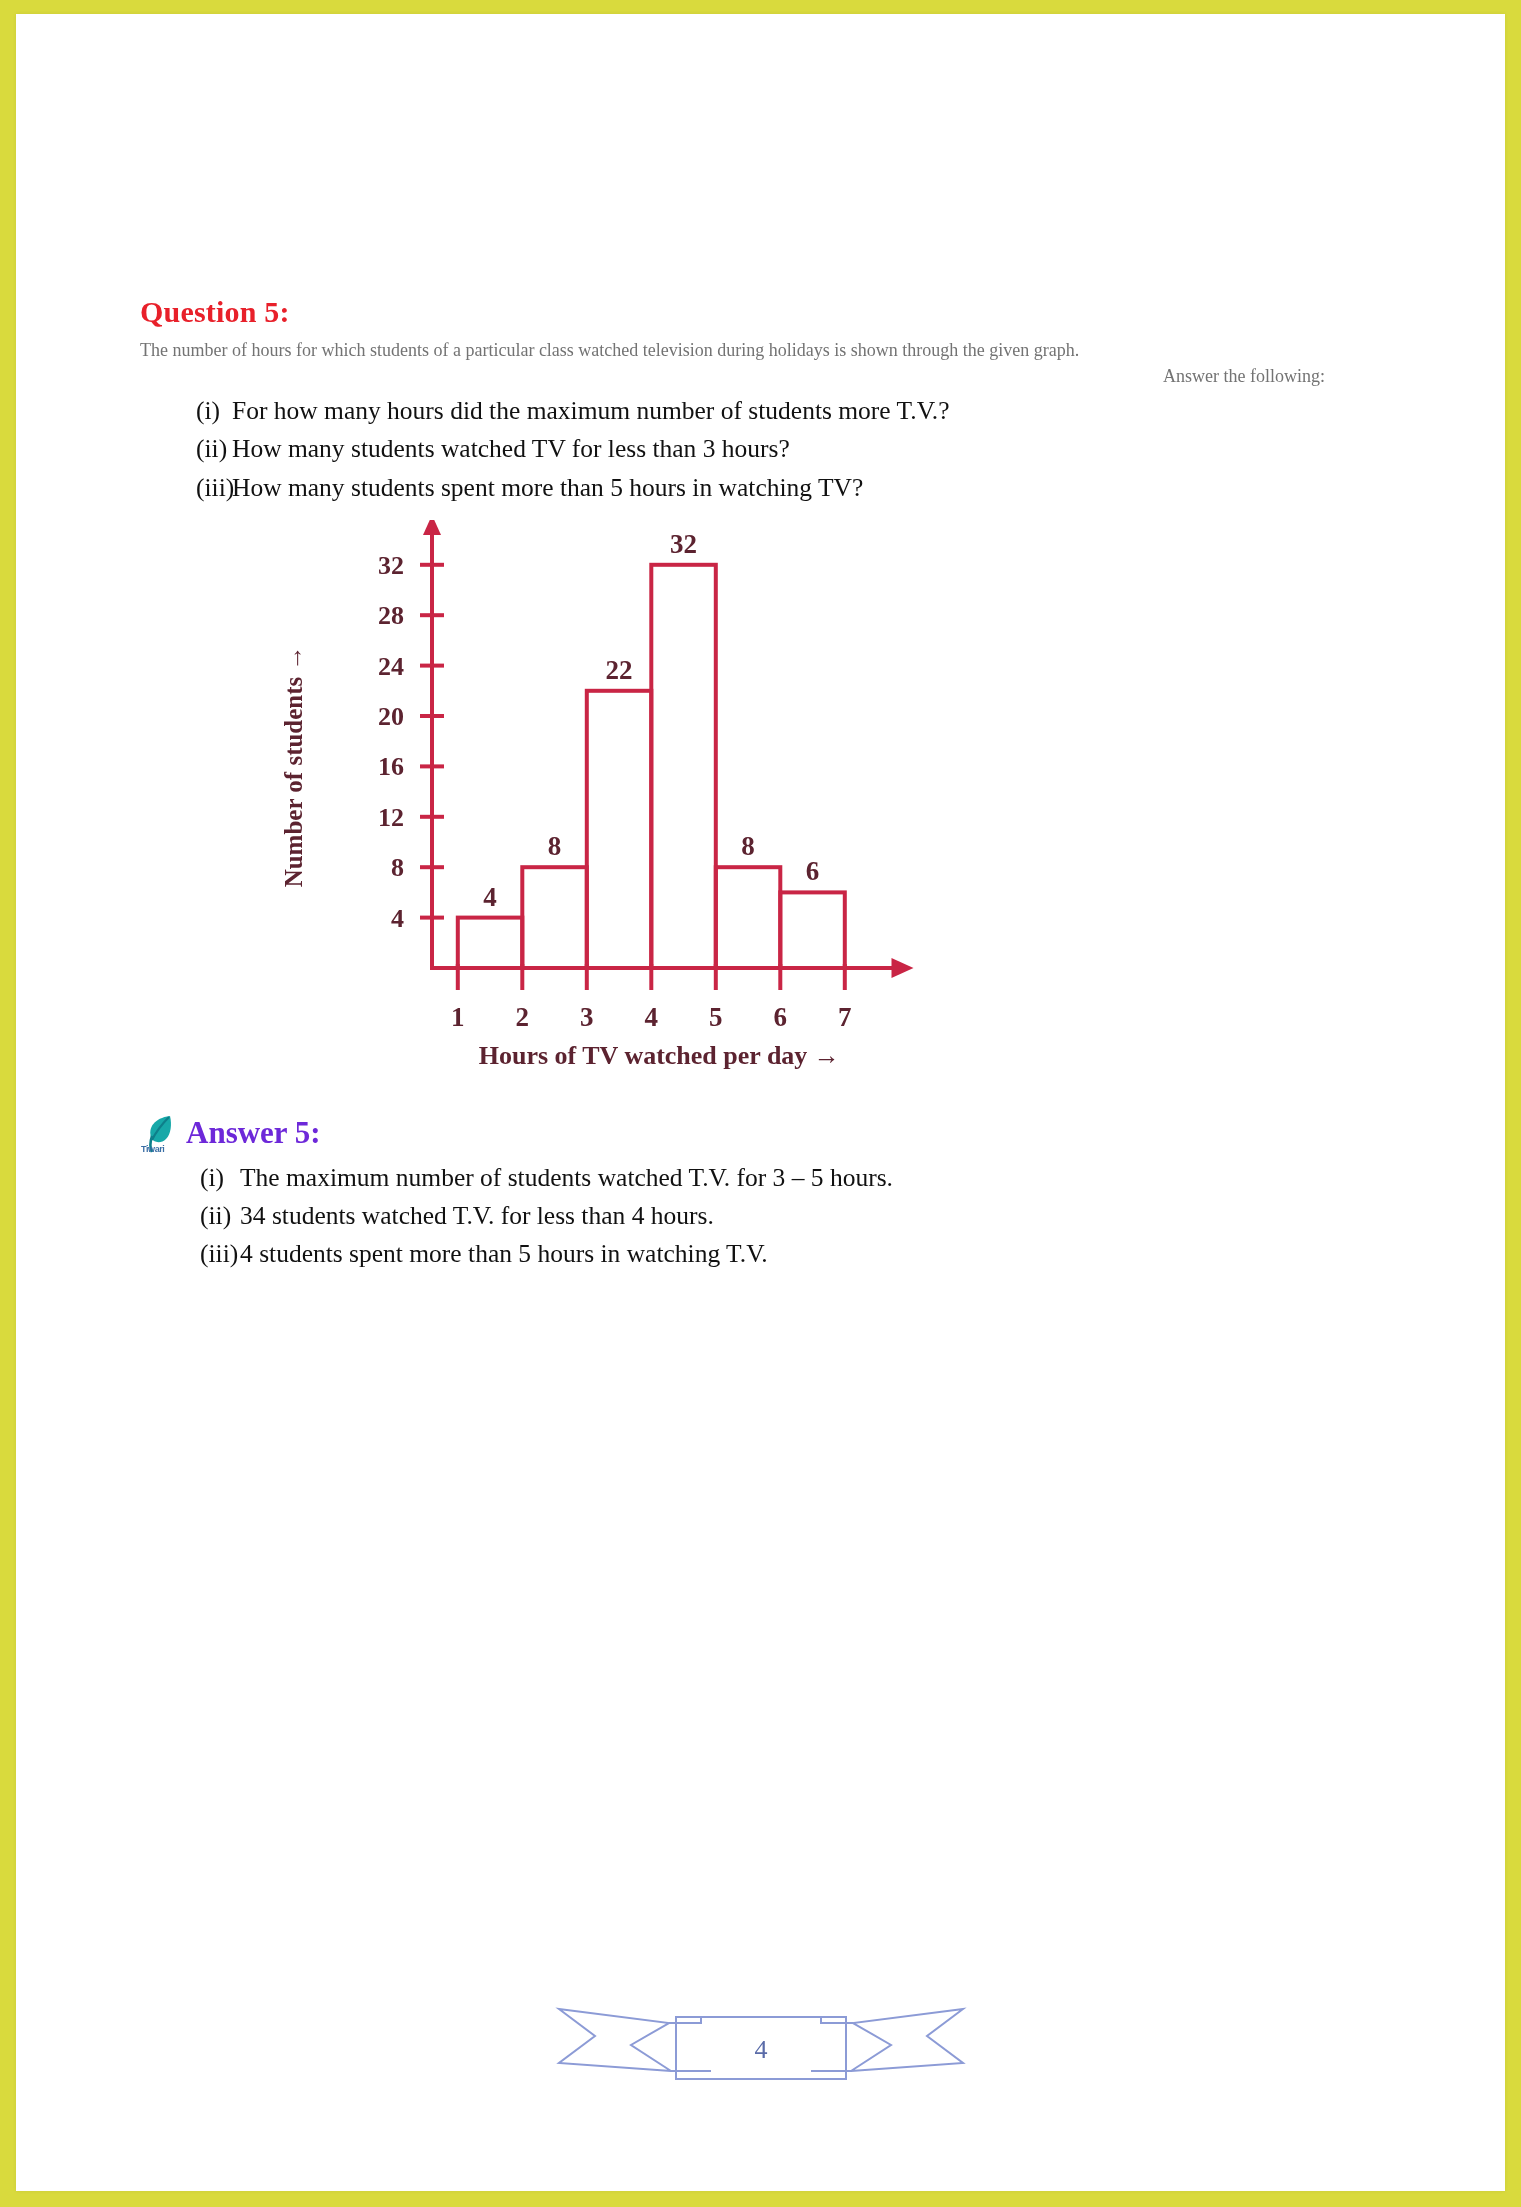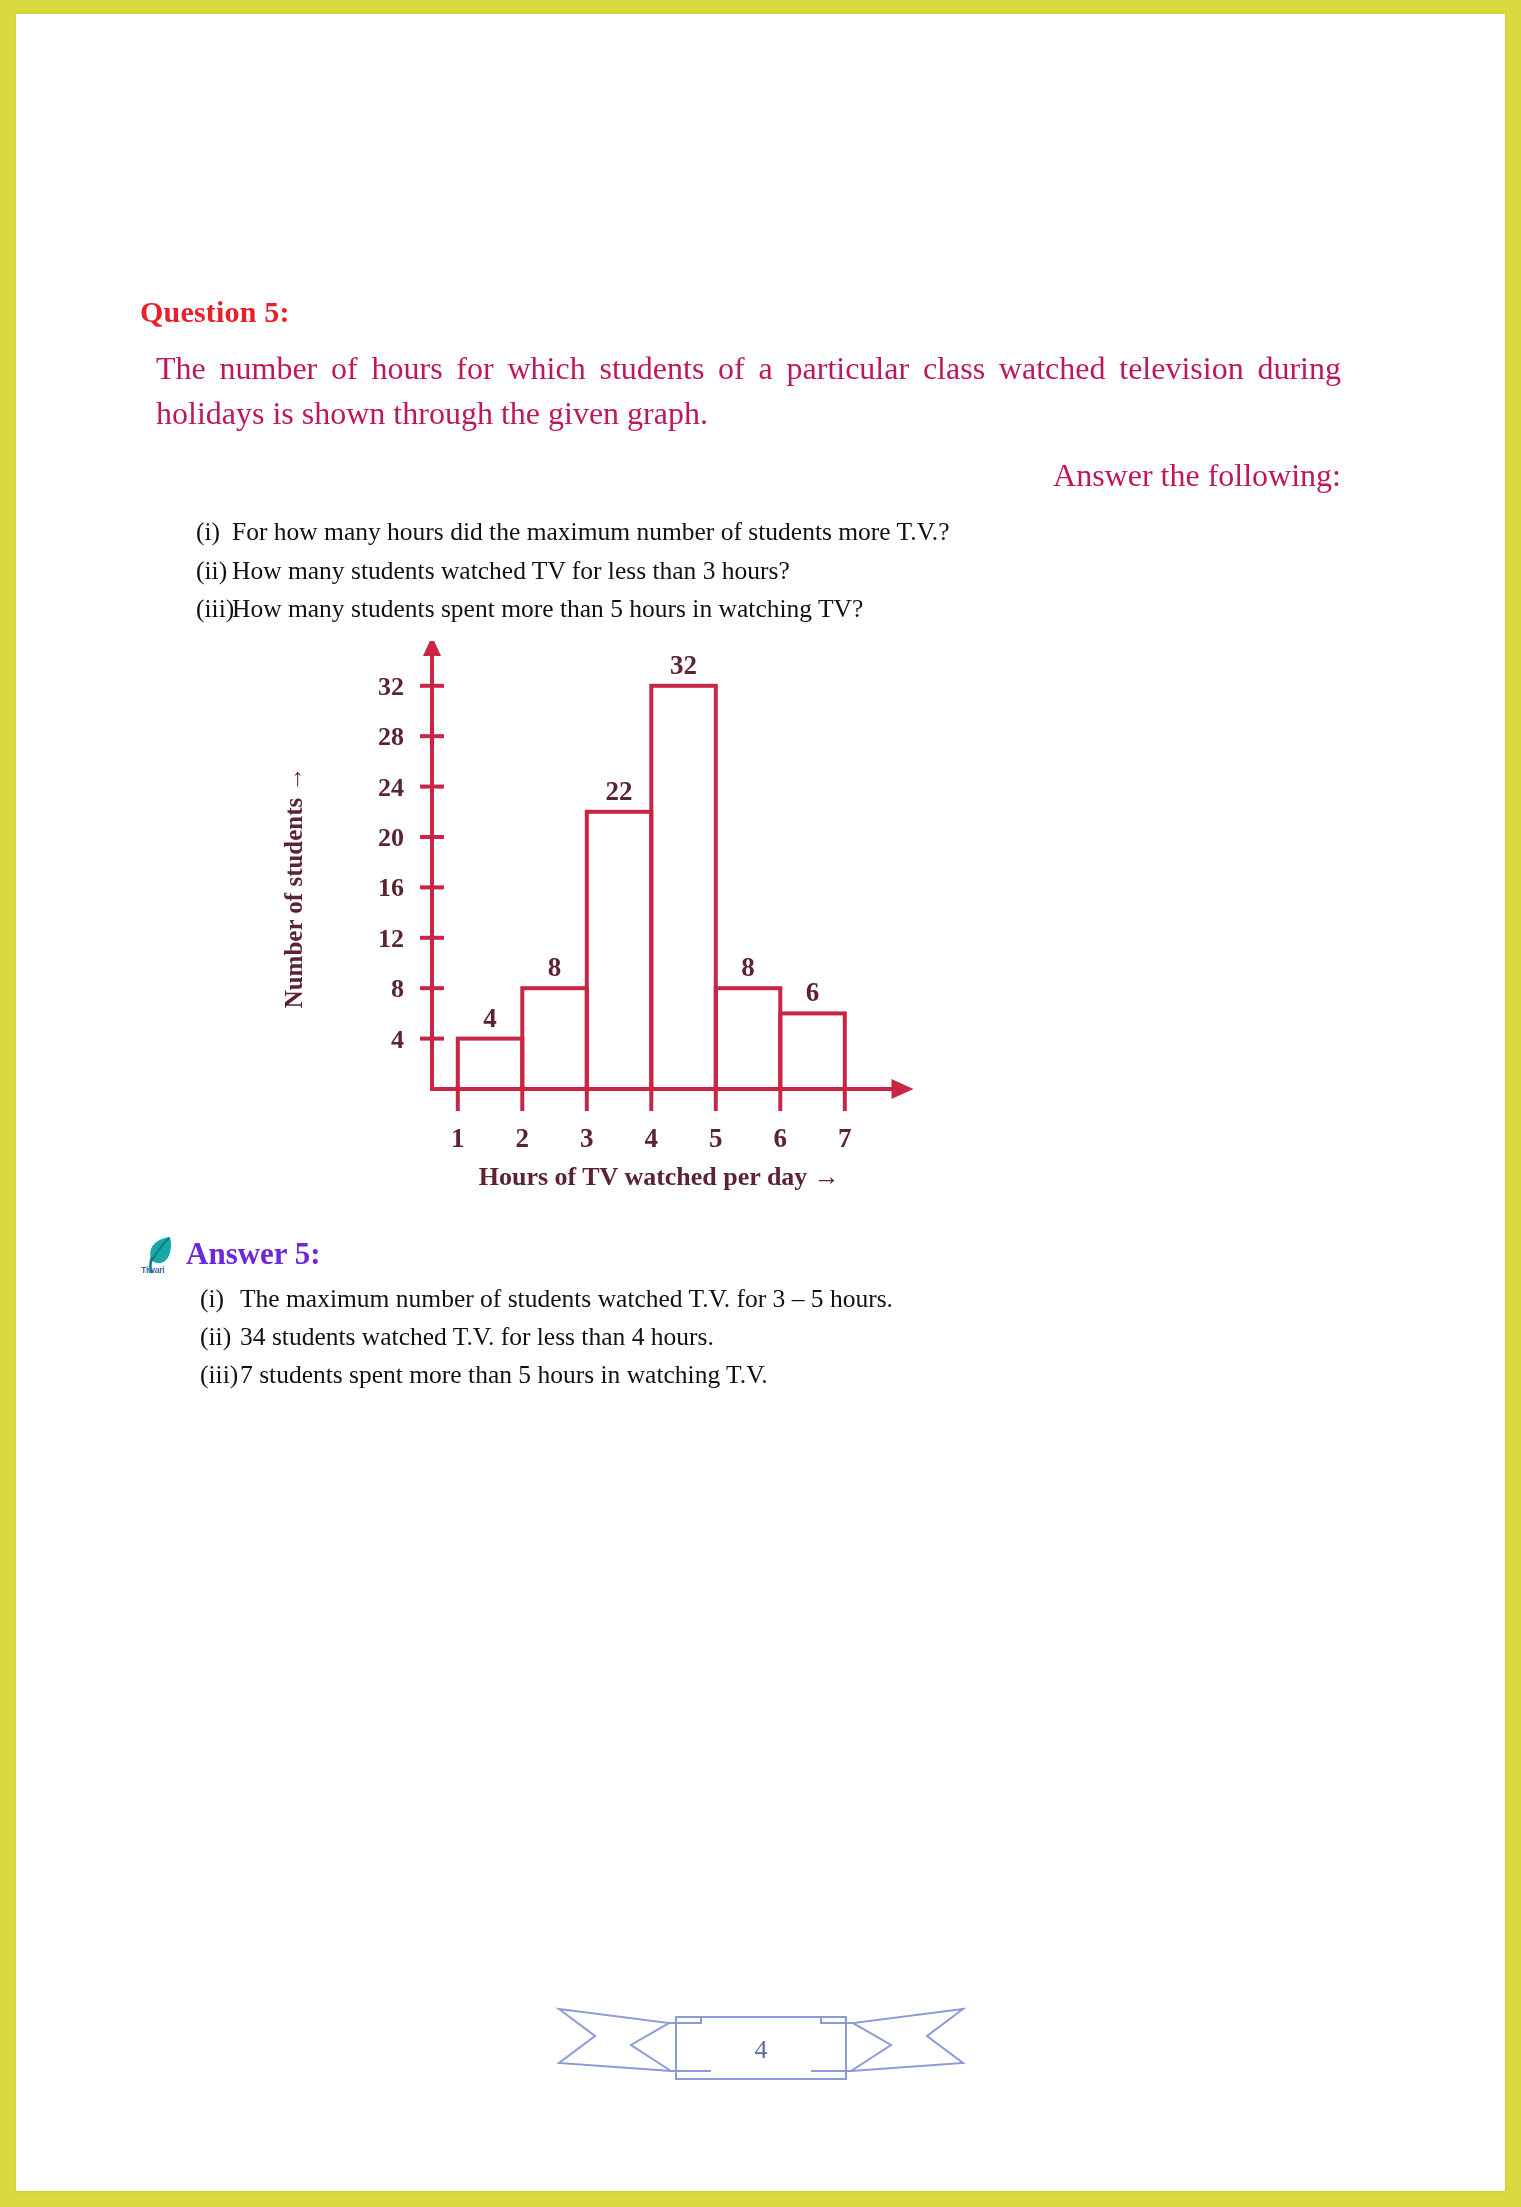--- a/index.html
+++ b/index.html
@@ -44,24 +44,24 @@
   .q-heading {
     color: #e8202a;
     font-weight: bold;
     font-size: 30px;
     letter-spacing: 0.2px;
     margin: 0 0 8px 0;
     line-height: 1.2;
   }
 
   .body-text {
-    color: #be185d;
-    font-size: 32px;
+    color: #737373;
+    font-size: 18px;
     line-height: 1.42;
-    margin: 16px;
+    margin: 0;
     text-align: justify;
     text-justify: inter-word;
     width: 1185px;
   }
   .body-text.no-just { text-align: right; }
 
   .sub-list {
     margin: 4px 0 0 0;
     padding: 0;
     list-style: none;
@@ -239,21 +239,21 @@
           <li>
             <span class="marker">(i)</span>
             <span class="txt">The maximum number of students watched T.V. for 3 – 5 hours.</span>
           </li>
           <li>
             <span class="marker">(ii)</span>
             <span class="txt">34 students watched T.V. for less than 4 hours.</span>
           </li>
           <li>
             <span class="marker">(iii)</span>
-            <span class="txt">7 students spent more than 5 hours in watching T.V.</span>
+            <span class="txt">4 students spent more than 5 hours in watching T.V.</span>
           </li>
         </ul>
       </div>
 
     </div>
 
     <div id="footer">
       <svg width="420" height="120" viewBox="0 0 420 120">
         <g fill="none" stroke="#8c9bd6" stroke-width="2">
           <path d="M8 26 L118 40 L80 62 L120 88 L8 80 L44 53 Z"></path>

